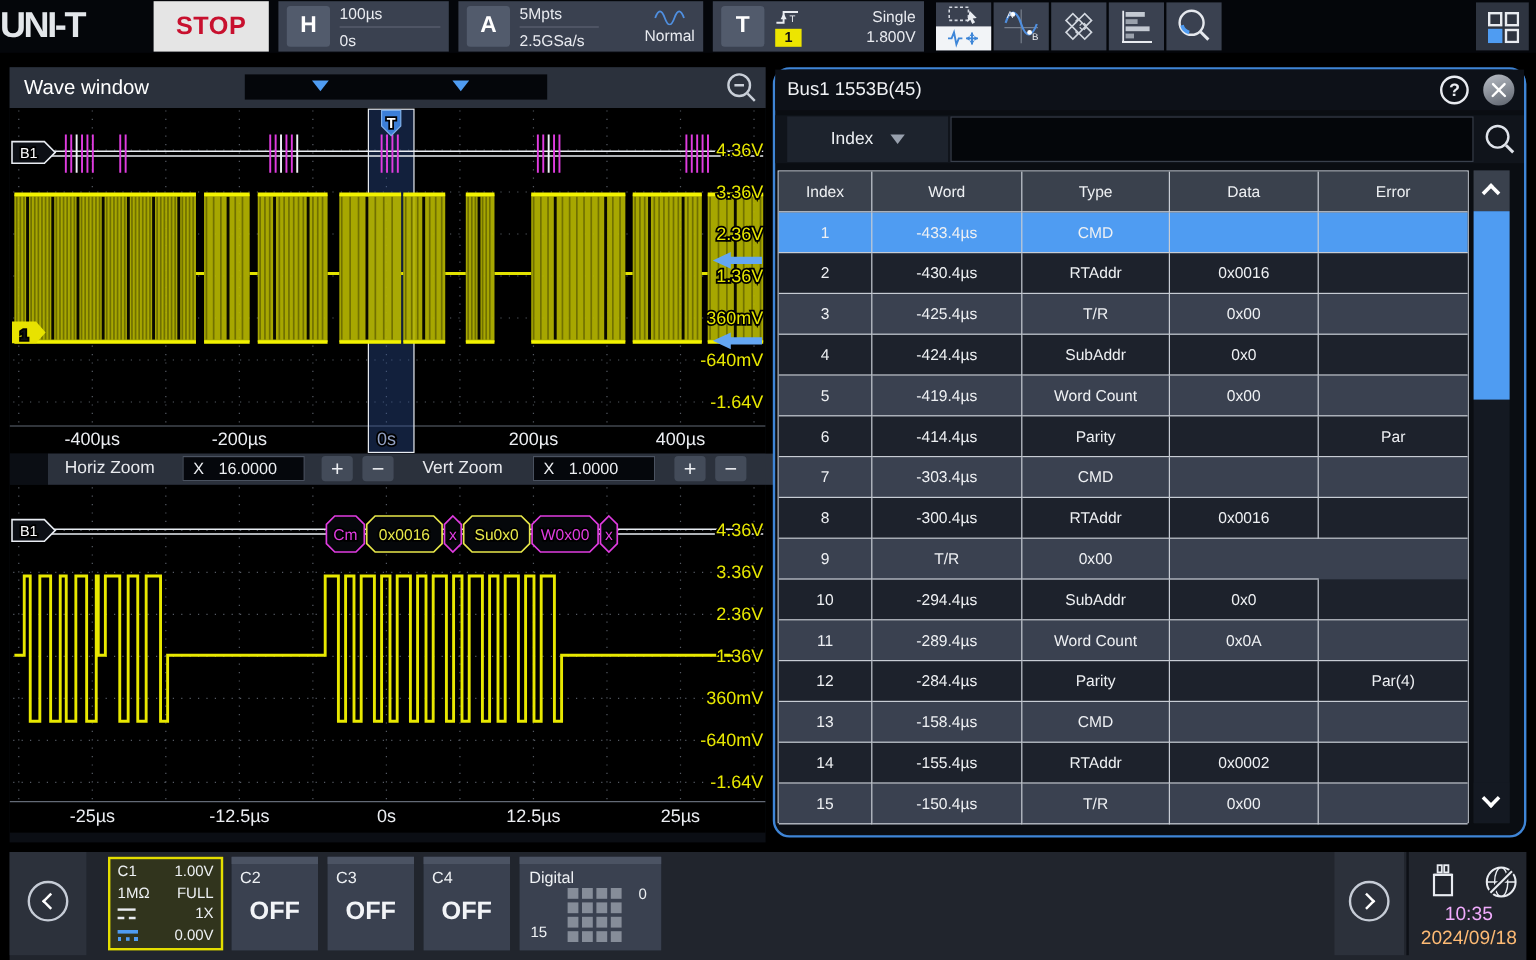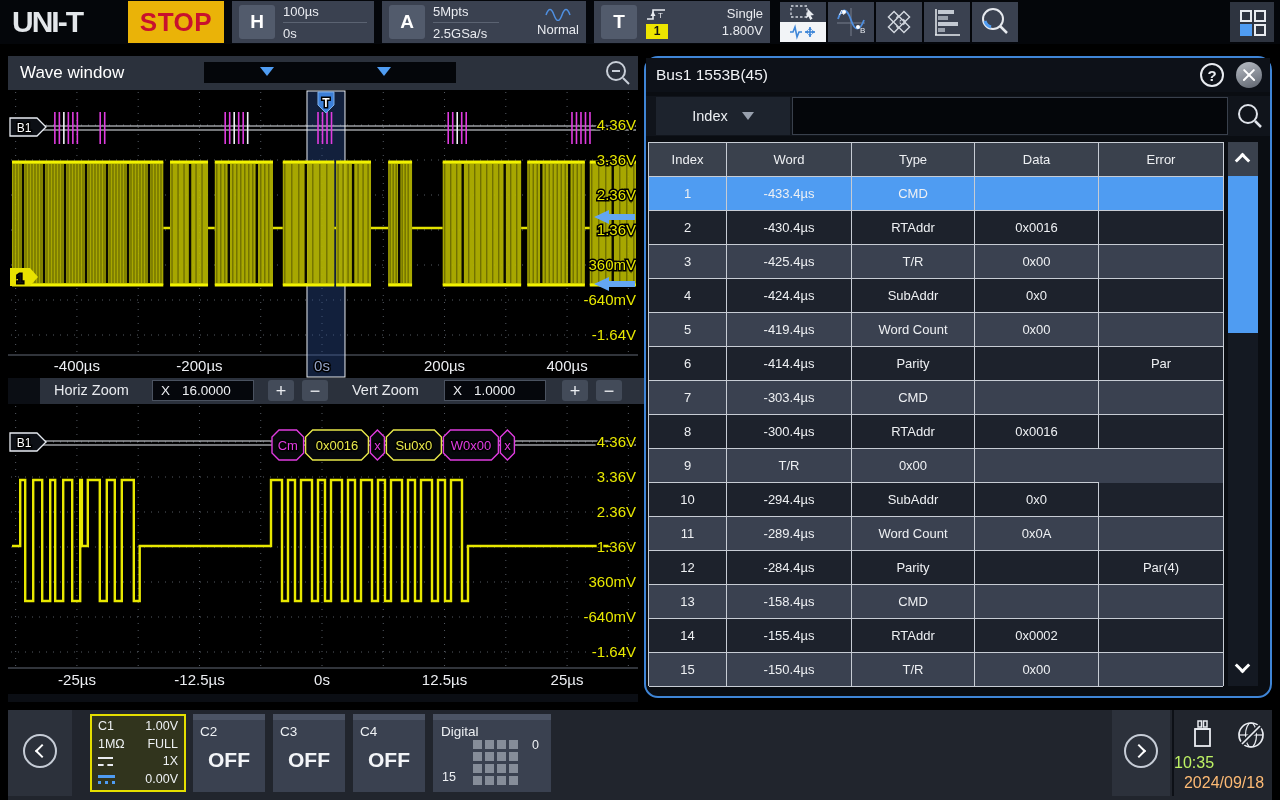--- a/index.html
+++ b/index.html
@@ -3,24 +3,24 @@
 <meta charset="utf-8">
 <style>
   * { box-sizing: border-box; margin: 0; padding: 0; }
   html,body { background:#000; width:1280px; height:800px; overflow:hidden;
     font-family:"Liberation Sans", sans-serif; }
   .screen { position:relative; width:1280px; height:800px; background:#000; color:#e9ecf1; }
 
   
   .toolbar { position:absolute; left:0; top:0; width:1280px; height:44px; background:#04060a;
     display:flex; align-items:stretch; }
-  .logo { width:122px; display:flex; align-items:center; padding-left:12px;
+  .logo { width:122px; display:flex; align-items:center; padding-left:0;
     font-size:30px; font-weight:800; letter-spacing:-2px; color:#e3e6ea; }
-  .stopbtn { width:96px; margin:1px 0 1px 6px; background:#eab308; border:none;
-    color:#c8102e; font-weight:800; font-size:26px; letter-spacing:.5px;
+  .stopbtn { width:96px; margin:1px 0 1px 6px; background:#e5e5e5; border:none;
+    color:#c8102e; font-weight:800; font-size:21px; letter-spacing:.5px;
     display:flex; align-items:center; justify-content:center; font-family:inherit; }
   .tbg { background:#3a4150; margin:1px 0 1px 8px; display:flex; align-items:center; padding:0 7px; gap:8px; }
   .keyb { width:36px; height:34px; background:#525b6c; border-radius:3px; color:#fff;
     font-size:19px; font-weight:700; display:flex; align-items:center; justify-content:center; flex:none; }
   .stack { display:flex; flex-direction:column; justify-content:center; font-size:13px; color:#e9ebf0; line-height:17px; }
   .stack .hr { border-top:1px solid #5b6372; margin:2px 0; }
   .stack.r { align-items:flex-end; text-align:right; }
   .g-h .stack { width:84px; }
   .g-a .stack.l { width:66px; }
   .g-a .stack.r { width:72px; }
@@ -107,21 +107,21 @@
   .crow { display:flex; justify-content:space-between; align-items:center; font-size:12.5px; color:#eef1f4; line-height:17px; }
   .dc-icon { width:15px; height:9px; border-top:2.5px solid #e9ebf0; border-bottom:2.5px dashed #e9ebf0; }
   .bw-icon { width:17px; height:9px; border-top:3px solid #4f9cf2; border-bottom:3px dotted #4f9cf2; }
   .digicard { position:absolute; left:425px; top:4px; width:118px; height:78px; background:#3a4150; }
   .digicard .nm { position:absolute; left:8px; top:10px; font-size:13.5px; color:#eef1f4; }
   .dgrid { position:absolute; left:40px; top:26px; display:grid; grid-template-columns:repeat(4,9px); gap:3px; }
   .dsq { width:9px; height:9px; background:#868d99; }
   .dg-hi { position:absolute; right:12px; top:24px; font-size:12.5px; color:#eef1f4; }
   .dg-lo { position:absolute; left:9px; bottom:8px; font-size:12.5px; color:#eef1f4; }
   .status { position:absolute; left:1164px; top:0; width:100px; height:86px; border-left:2px solid #0d1016; }
-  .clocktime { position:absolute; left:0; top:44px; width:100px; text-align:left; font-size:16px; color:#bef264; }
+  .clocktime { position:absolute; left:0; top:44px; width:100px; text-align:center; font-size:16px; color:#f0abfc; }
   .clockdate { position:absolute; left:0; top:64px; width:100px; text-align:center; font-size:16px; color:#fdba74; }
 
   svg text { font-family:"Liberation Sans", sans-serif; }
 </style>
 </head>
 <body>
 
 <div class="screen">
 
   <header class="toolbar">

